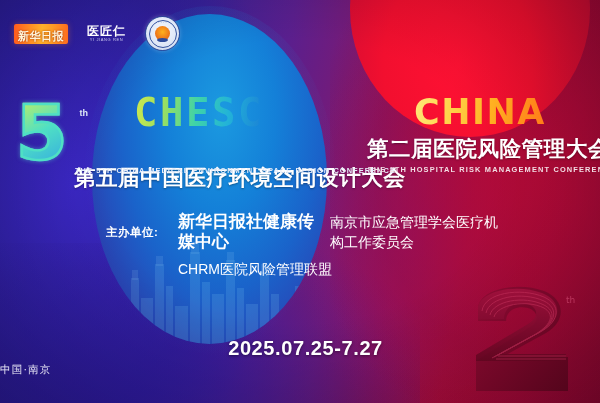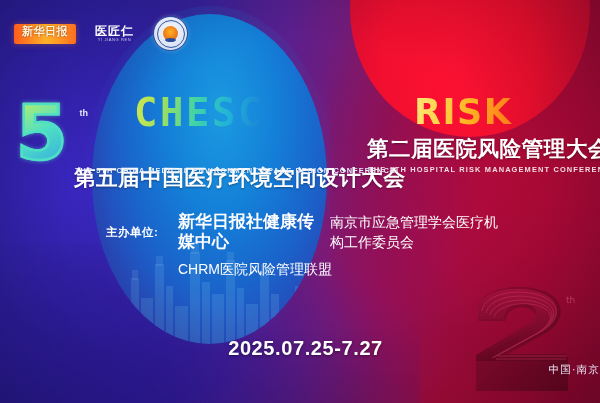--- a/index.html
+++ b/index.html
@@ -73,23 +73,23 @@
   
   .skyline{
     position:absolute;left:92px;top:14px;width:235px;height:330px;
     border-radius:50%;overflow:hidden;opacity:.5;
   }
   .skyline svg{position:absolute;left:0;bottom:0;width:235px;height:150px;}
 
   
   .logos{position:absolute;left:14px;top:16px;display:flex;align-items:center;gap:19px;}
   .logo-xinhua{
-    width:62px;height:20px;border-radius:2px;
+    width:54px;height:20px;border-radius:2px;
     background:linear-gradient(92deg,#ff5a1e 0%,#ff8a22 28%,#ffb12a 52%,#ff9a24 72%,#ff6b1e 100%);
-    display:flex;align-items:flex-start;justify-content:center;overflow:hidden;
+    display:flex;align-items:flex-end;justify-content:center;overflow:hidden;
     box-shadow:0 0 6px rgba(255,130,30,.35);
   }
   .logo-xinhua span{
     font-size:11px;font-weight:700;color:#fff4d8;letter-spacing:.5px;
     text-shadow:0 0 2px rgba(120,20,0,.8);transform:scaleY(1.05);
   }
   .logo-yjr{display:flex;flex-direction:column;align-items:center;gap:1px;}
   .logo-yjr .cn{font-size:12px;font-weight:700;color:#ffffff;letter-spacing:1px;line-height:1;}
   .logo-yjr .en{font-size:4px;color:#c9c4ef;letter-spacing:.6px;line-height:1;}
   .logo-emblem{
@@ -189,22 +189,22 @@
     opacity:.95;
   }
 
   
   .date{
     position:absolute;left:11px;right:0;top:337px;text-align:center;
     font-size:20px;font-weight:700;color:#ffffff;letter-spacing:.6px;
     text-shadow:0 1px 3px rgba(0,0,0,.45);
   }
   .city{
-    position:absolute;left:0;right:0;top:363px;text-align:right;
-    font-size:10.5px;color:#eceaf8;letter-spacing:1.2px;padding-left:8px;
+    position:absolute;left:0;right:0;top:363px;text-align:left;
+    font-size:10.5px;color:#eceaf8;letter-spacing:1.2px;
   }
 </style>
 </head>
 <body>
 
 <div id="poster">
 
   <div class="bg-base"></div>
   <div class="bg-left-wash"></div>
   <div class="bg-bottom-dark"></div>
@@ -296,21 +296,21 @@
     <div class="big5">
       <div class="num">5</div>
       <div class="th">th</div>
     </div>
     <div class="chesc-word">CHESC</div>
     <div class="chesc-cn">第五届中国医疗环境空间设计大会</div>
     <div class="chesc-en">THE 5TH CHINA MEDICAL ENVIRONMENT SPACE DESIGN CONFERENCE</div>
   </div>
 
   <div class="chrm-block">
-    <div class="chrm-word">RISK</div>
+    <div class="chrm-word">CHINA</div>
     <div class="chrm-cn">第二届医院风险管理大会</div>
     <div class="chrm-en">THE 2TH HOSPITAL RISK MANAGEMENT CONFERENCE</div>
   </div>
 
   <div class="org">
     <div class="org-row">
       <div class="org-label">主办单位:</div>
       <div class="org-c1">新华日报社健康传媒中心</div>
       <div class="org-c2">南京市应急管理学会医疗机构工作委员会</div>
     </div>

